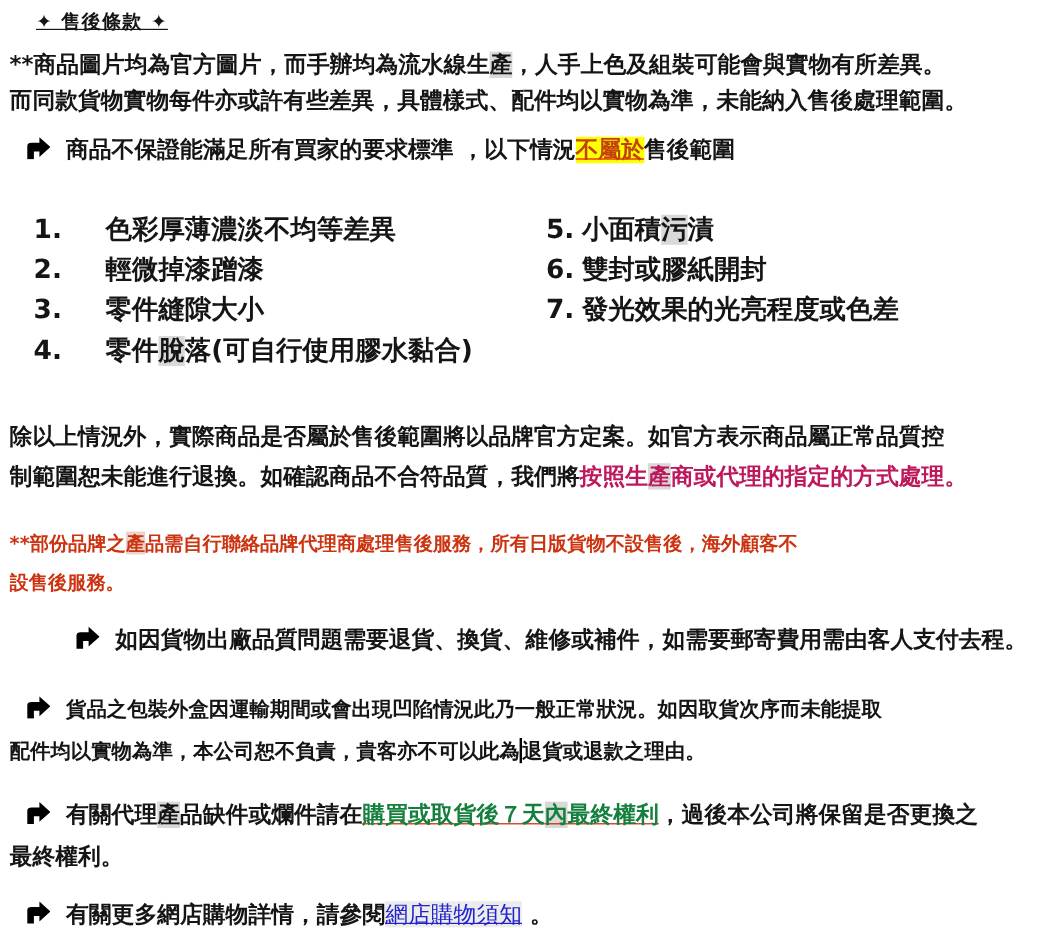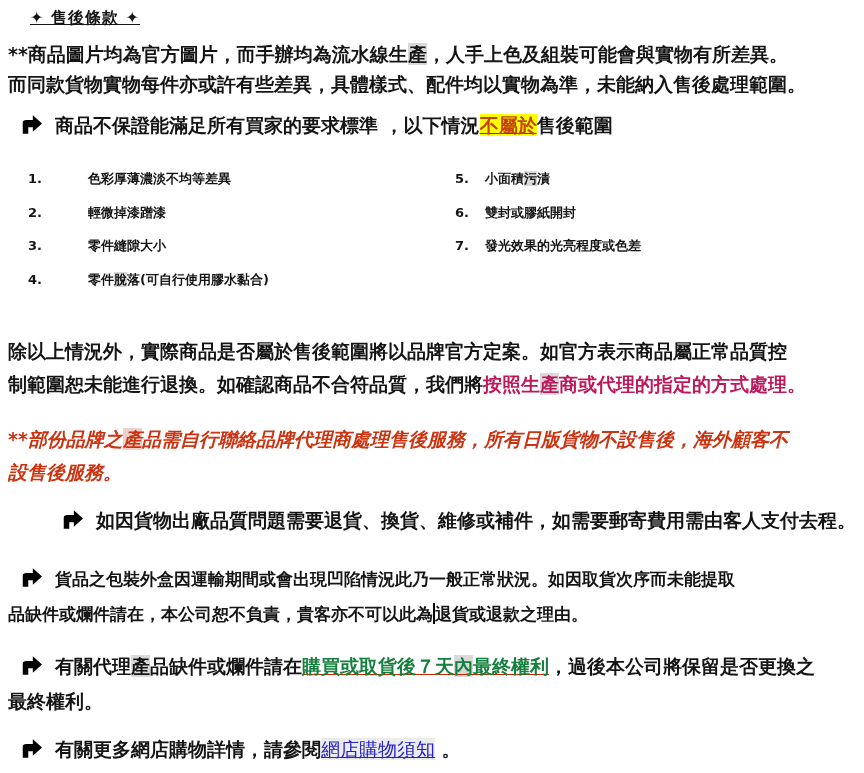--- a/index.html
+++ b/index.html
@@ -8,30 +8,30 @@
        color:#151515;font-weight:bold;}
   .doc{padding:6px 8px 0 8px;}
   .title{margin-left:22px;font-size:16px;line-height:24px;
          text-decoration:underline;letter-spacing:1px;}
   .line{white-space:nowrap;overflow:hidden;}
   .p-intro{margin-top:9px;font-size:19px;line-height:30px;}
   .arrow-line{margin-top:14px;font-size:19px;line-height:24px;margin-left:12px;}
   .arrow-icon{display:inline-block;vertical-align:-2px;margin-right:13px;}
   .hl{color:#c2410c;background:#ffff00;text-decoration:underline;
       text-decoration-color:#e01000;}
-  .list{margin-top:23px;font-size:13px;}
+  .list{margin-top:36px;font-size:22px;}
   .list-row{display:flex;line-height:33.5px;}
   .col-left{width:427px;margin-left:20px;}
   .num-l{display:inline-block;width:60px;}
   .num-r{display:inline-block;width:30px;}
   .para{margin-top:39px;font-size:19px;line-height:33px;}
   .light{font-weight:bold;color:#be185d;}
   .greybox{background:#d9d9d9;}
   .greybox-red{background:#ecd2c8;}
-  .red-note{margin-top:22px;font-size:19px;line-height:33px;color:#cc3311;font-style:italic;}
+  .red-note{margin-top:22px;font-size:16px;line-height:33px;color:#cc3311;}
   .arrow-single{margin-top:19px;font-size:19px;line-height:24px;margin-left:12px;text-align:right;}
   .arrow-para{margin-top:29px;font-size:17px;line-height:33px;}
   .arrow-para .first{margin-left:12px;}
   .arrow-para2{margin-top:19px;font-size:19px;line-height:33px;}
   .arrow-para2 .first{margin-left:12px;}
   .red-link{color:#15803d;text-decoration:underline;
             text-decoration-color:#cc2200;}
   .caret{display:inline-block;width:2px;height:21px;background:#000;
          vertical-align:-4px;}
   .weblink{color:#2222cc;font-weight:normal;text-decoration:underline;
@@ -87,21 +87,21 @@
   <div class="arrow-single line">
     <span class="arrow-icon"><svg width="22" height="19" viewBox="0 0 24 20">
           <path d="M3,20 L3,8 Q3,5 7,5 L14,5 L14,0 L24,9 L14,18 L14,13 L9,13 L9,20 Z" fill="#000"></path>
         </svg></span><span>如因貨物出廠品質問題需要退貨、換貨、維修或補件，如需要郵寄費用需由客人支付去程。</span>
   </div>
 
   <div class="arrow-para">
     <div class="line first"><span class="arrow-icon"><svg width="22" height="19" viewBox="0 0 24 20">
             <path d="M3,20 L3,8 Q3,5 7,5 L14,5 L14,0 L24,9 L14,18 L14,13 L9,13 L9,20 Z" fill="#000"></path>
           </svg></span><span>貨品之包裝外盒因運輸期間或會出現凹陷情況此乃一般正常狀況。如因取貨次序而未能提取</span></div>
-    <div class="line"><span>品缺件或爛件請在，本公司恕不負責，貴客亦不可以此為</span><span class="caret"></span><span>退貨或退款之理由。</span></div>
+    <div class="line"><span>配件均以實物為準，本公司恕不負責，貴客亦不可以此為</span><span class="caret"></span><span>退貨或退款之理由。</span></div>
   </div>
 
   <div class="arrow-para2">
     <div class="line first"><span class="arrow-icon"><svg width="22" height="19" viewBox="0 0 24 20">
             <path d="M3,20 L3,8 Q3,5 7,5 L14,5 L14,0 L24,9 L14,18 L14,13 L9,13 L9,20 Z" fill="#000"></path>
           </svg></span><span>有關代理</span><span class="greybox">產</span><span>品缺件或爛件請在</span><span class="red-link">購買或取貨後７天</span><span class="red-link greybox">內</span><span class="red-link">最終權利</span><span>，過後本公司將保留是否更換之</span></div>
     <div class="line">最終權利。</div>
   </div>
 
   <div class="last-line line">

